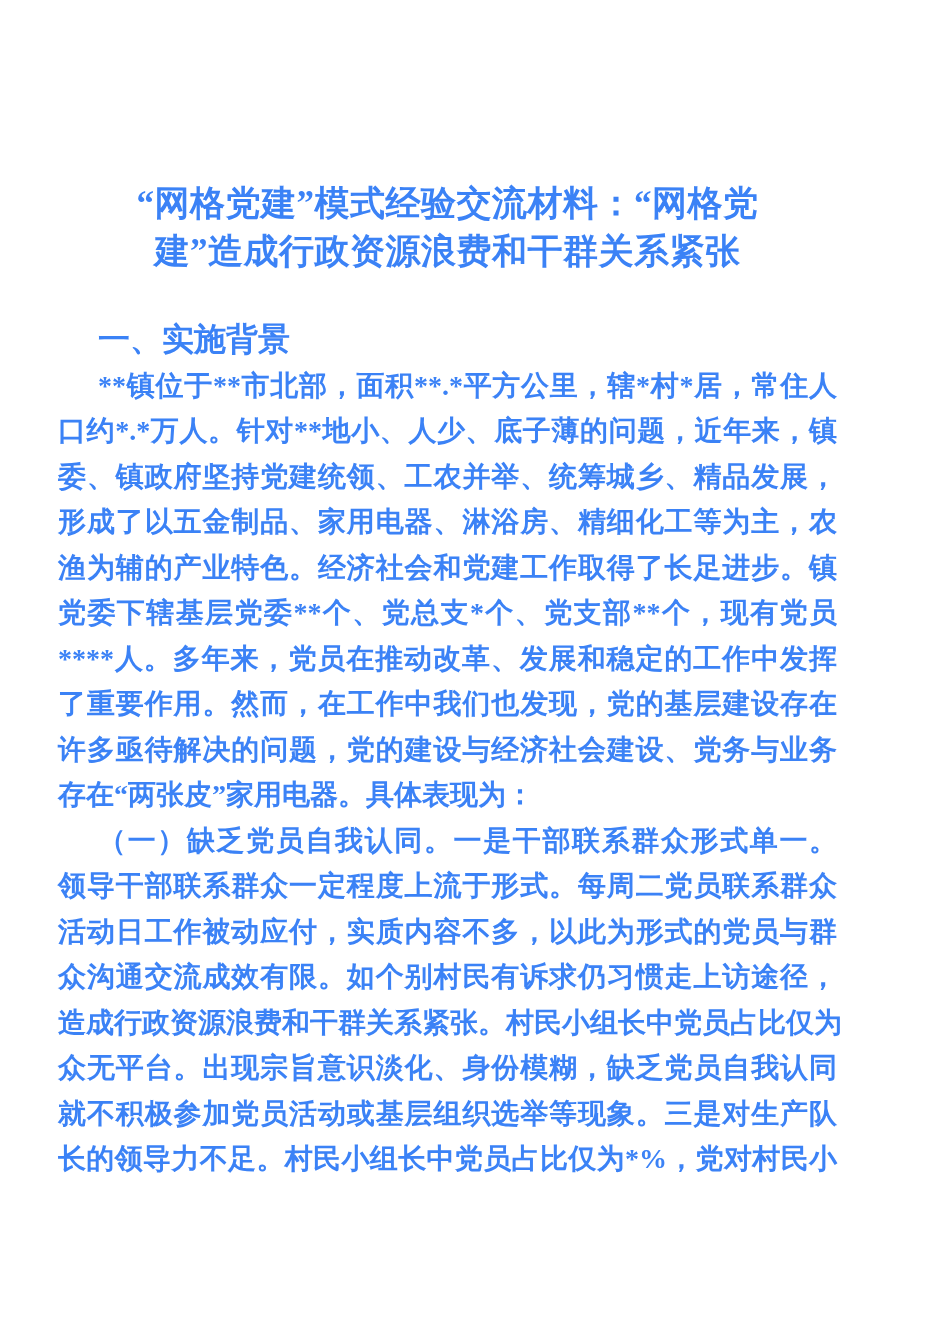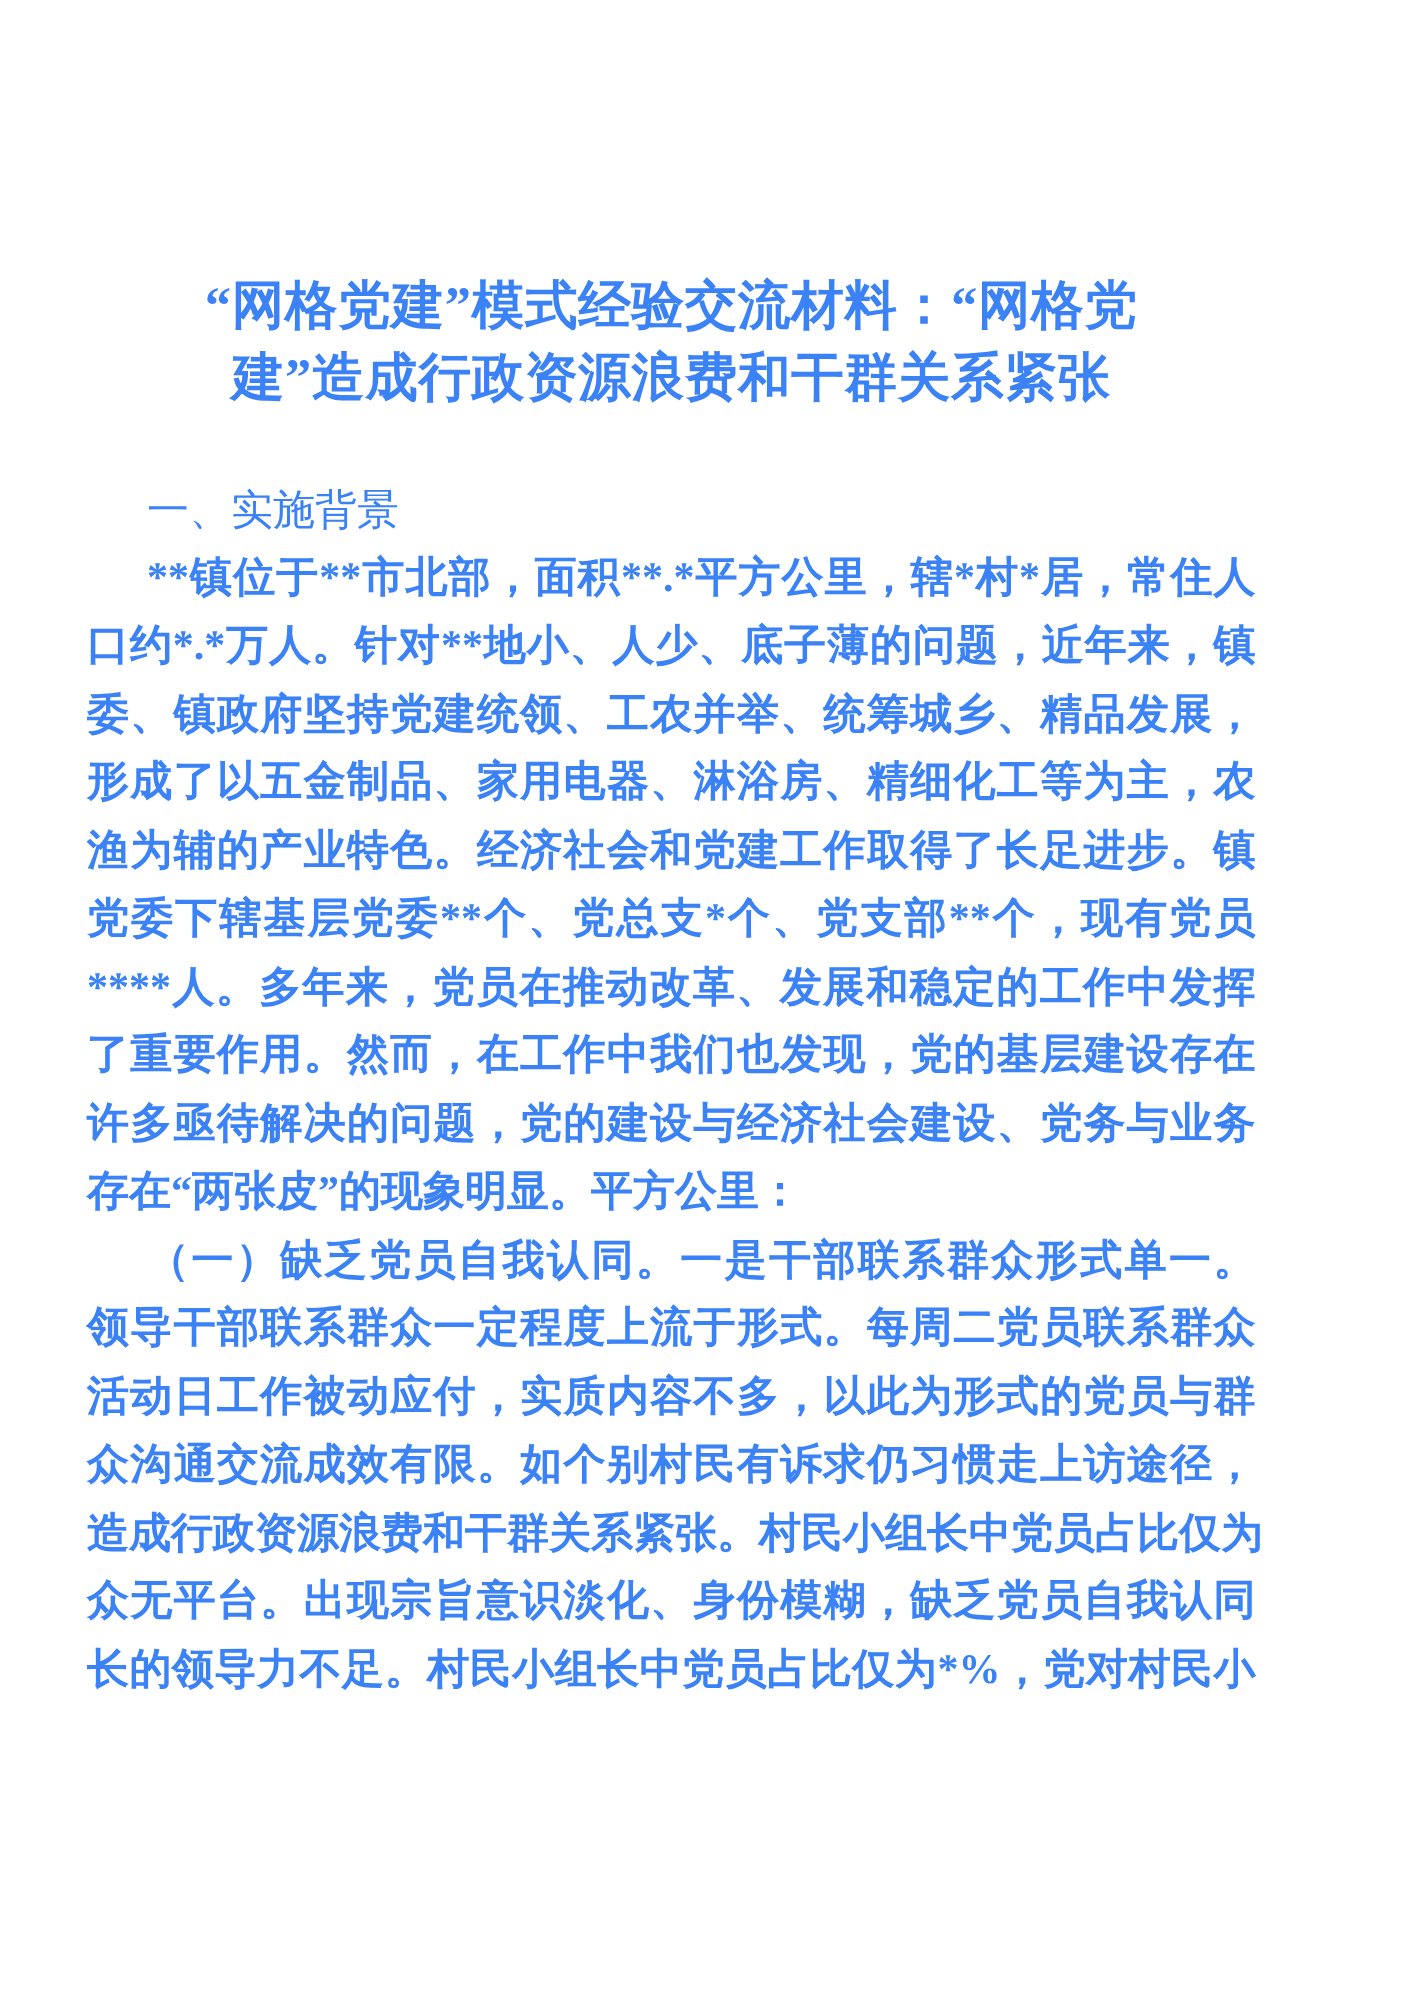--- a/index.html
+++ b/index.html
@@ -19,22 +19,22 @@
     font-weight: bold;
     font-size: 35px;
     line-height: 48px;
     text-align: center;
     letter-spacing: 0.5px;
   }
   .doc-title .title-line { text-align: center; }
   .section-heading {
     margin-top: 41px;
     font-family: "Liberation Sans", sans-serif;
-    font-weight: normal;
-    font-size: 28px;
+    font-weight: bold;
+    font-size: 32px;
     line-height: 45.5px;
     padding-left: 40px;
   }
   .para { margin: 0; font-weight: bold; }
   .para .line {
     font-family: "Liberation Serif", serif;
     font-size: 28px;
     line-height: 45.5px;
     text-align: justify;
     text-align-last: justify;
@@ -58,25 +58,26 @@
       <div class="para">
         <div class="line indent">**镇位于**市北部，面积**.*平方公里，辖*村*居，常住人</div>
         <div class="line">口约*.*万人。针对**地小、人少、底子薄的问题，近年来，镇</div>
         <div class="line">委、镇政府坚持党建统领、工农并举、统筹城乡、精品发展，</div>
         <div class="line">形成了以五金制品、家用电器、淋浴房、精细化工等为主，农</div>
         <div class="line">渔为辅的产业特色。经济社会和党建工作取得了长足进步。镇</div>
         <div class="line">党委下辖基层党委**个、党总支*个、党支部**个，现有党员</div>
         <div class="line">****人。多年来，党员在推动改革、发展和稳定的工作中发挥</div>
         <div class="line">了重要作用。然而，在工作中我们也发现，党的基层建设存在</div>
         <div class="line">许多亟待解决的问题，党的建设与经济社会建设、党务与业务</div>
-        <div class="line short">存在“两张皮”的现象明显。平方公里：</div>
+        <div class="line short">存在“两张皮”家用电器。具体表现为：</div>
       </div>
       <div class="para">
         <div class="line indent">（一）缺乏党员自我认同。一是干部联系群众形式单一。</div>
         <div class="line">领导干部联系群众一定程度上流于形式。每周二党员联系群众</div>
         <div class="line">活动日工作被动应付，实质内容不多，以此为形式的党员与群</div>
         <div class="line">众沟通交流成效有限。如个别村民有诉求仍习惯走上访途径，</div>
         <div class="line">造成行政资源浪费和干群关系紧张。村民小组长中党员占比仅为</div>
         <div class="line">众无平台。出现宗旨意识淡化、身份模糊，缺乏党员自我认同</div>
+        <div class="line">就不积极参加党员活动或基层组织选举等现象。三是对生产队</div>
         <div class="line">长的领导力不足。村民小组长中党员占比仅为*%，党对村民小</div>
       </div>
     </div>
 </div>
 
 </body></html>

